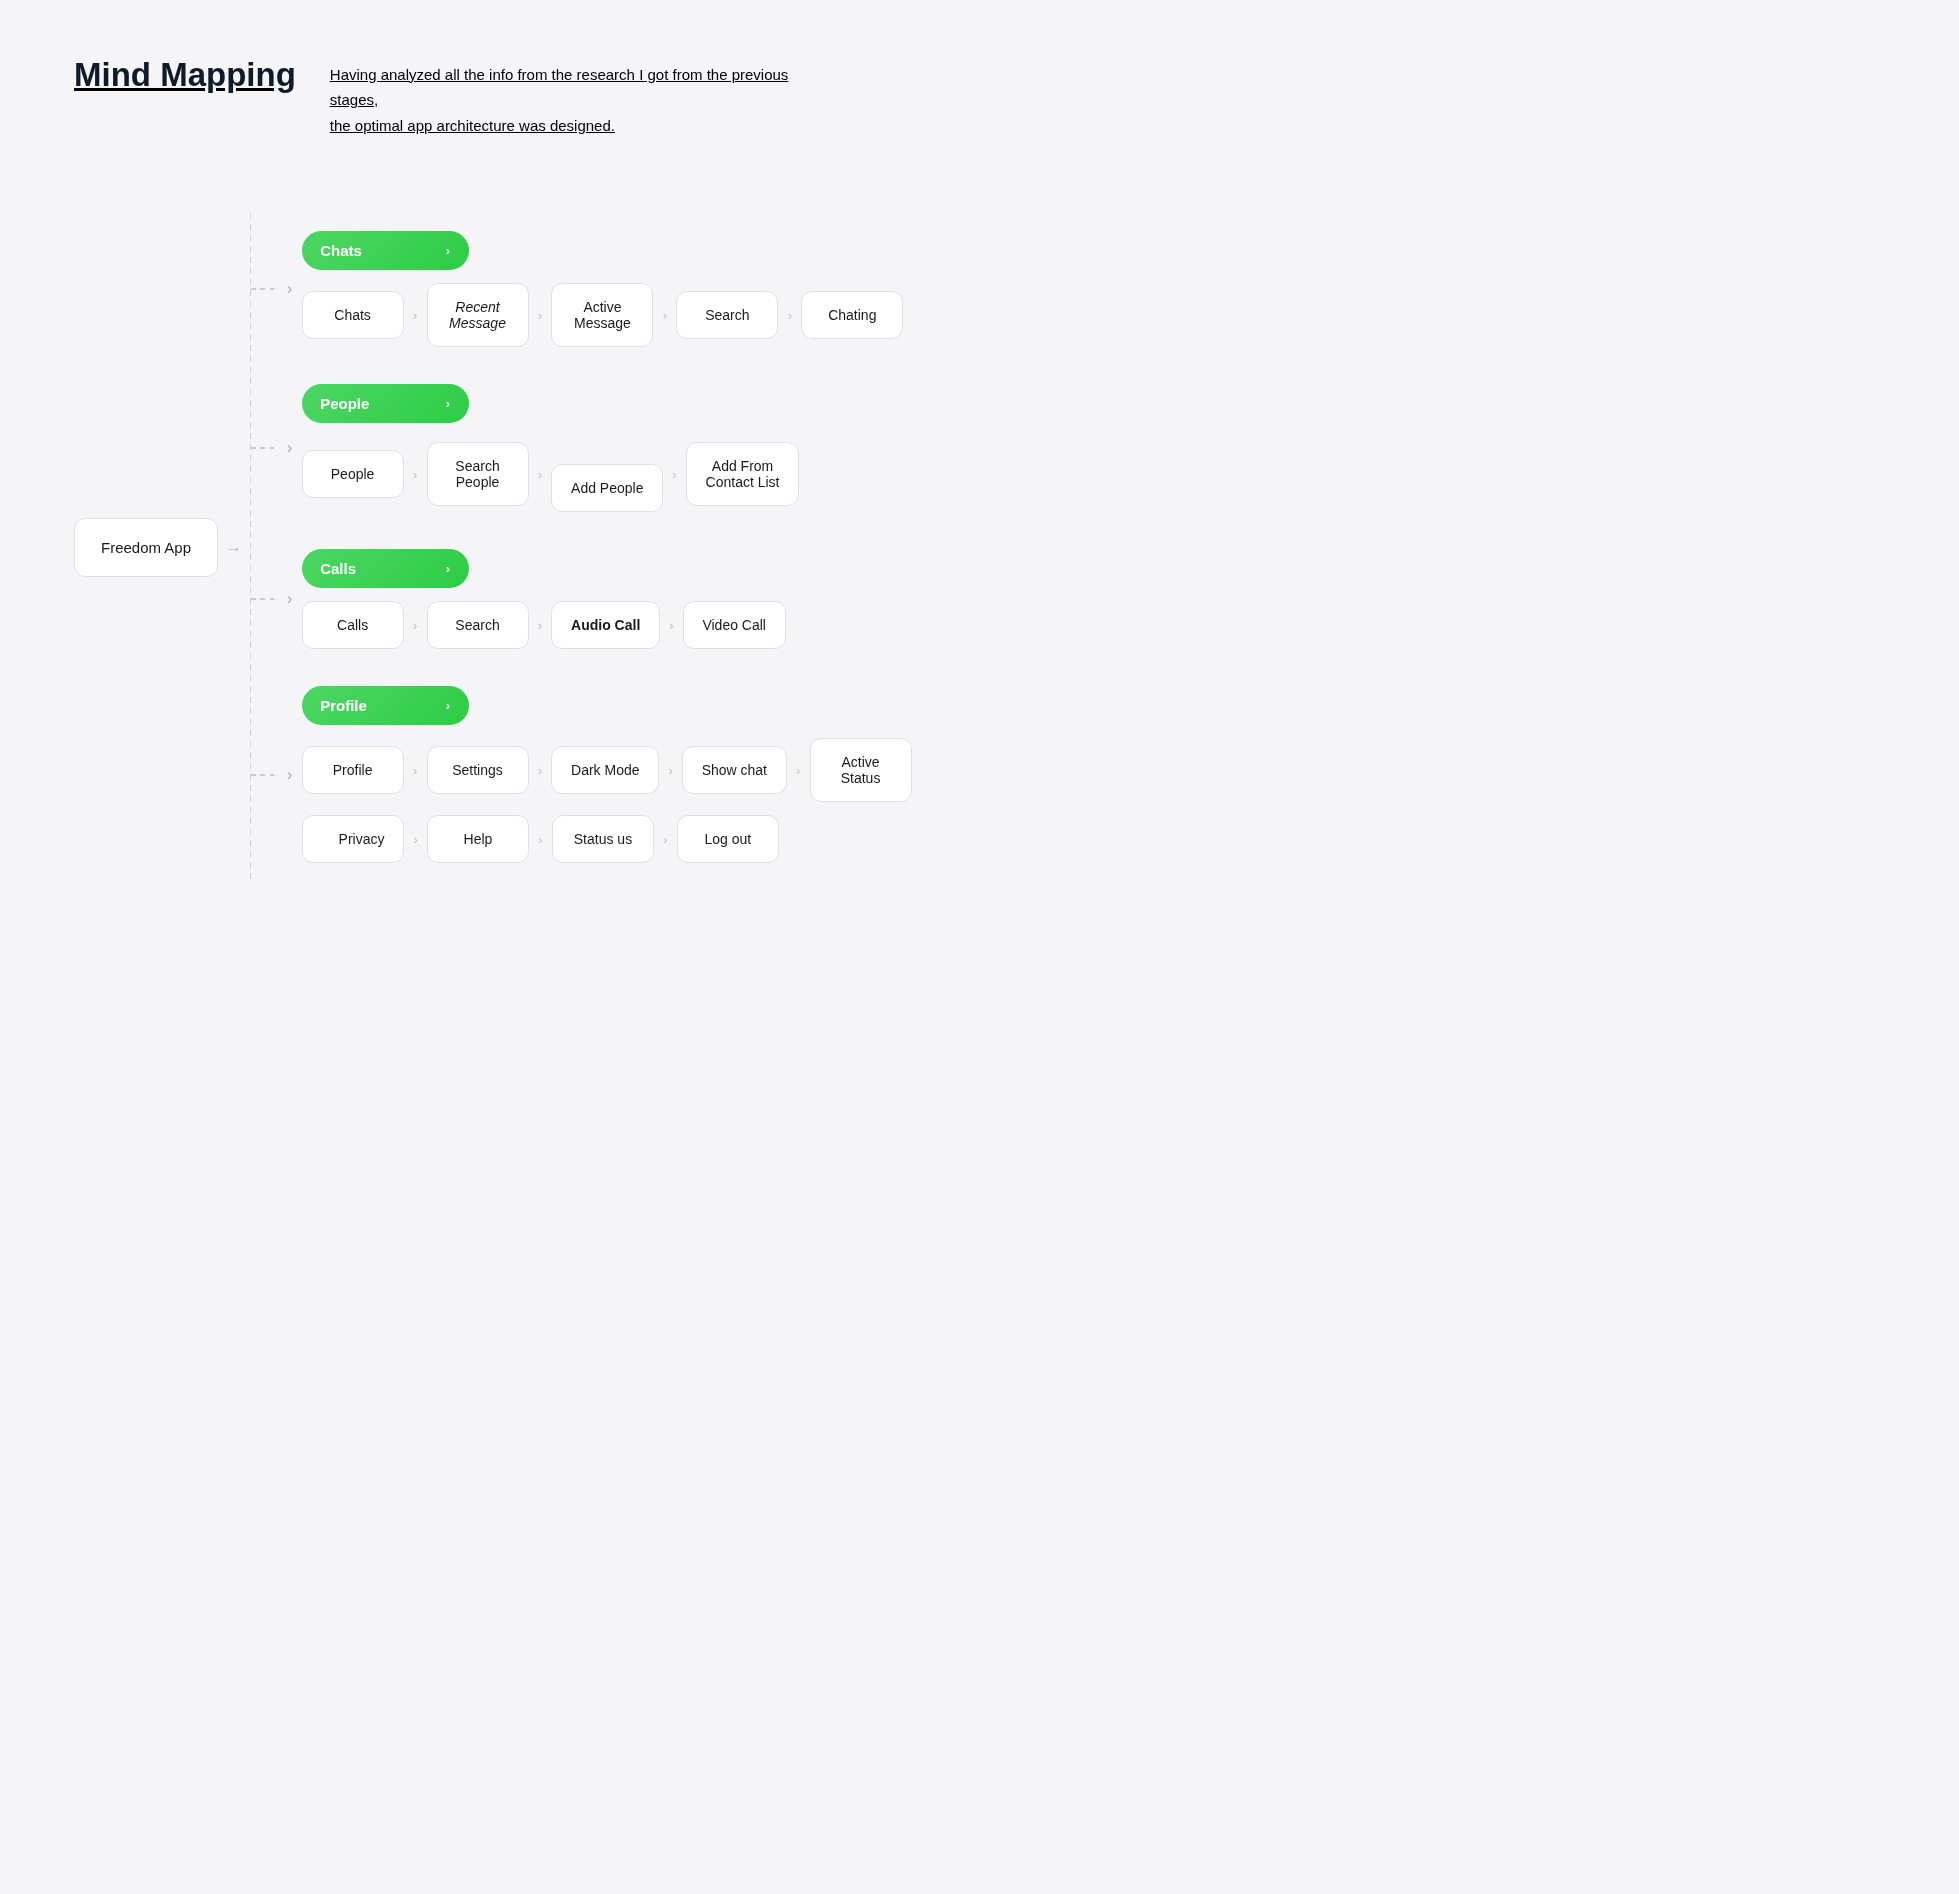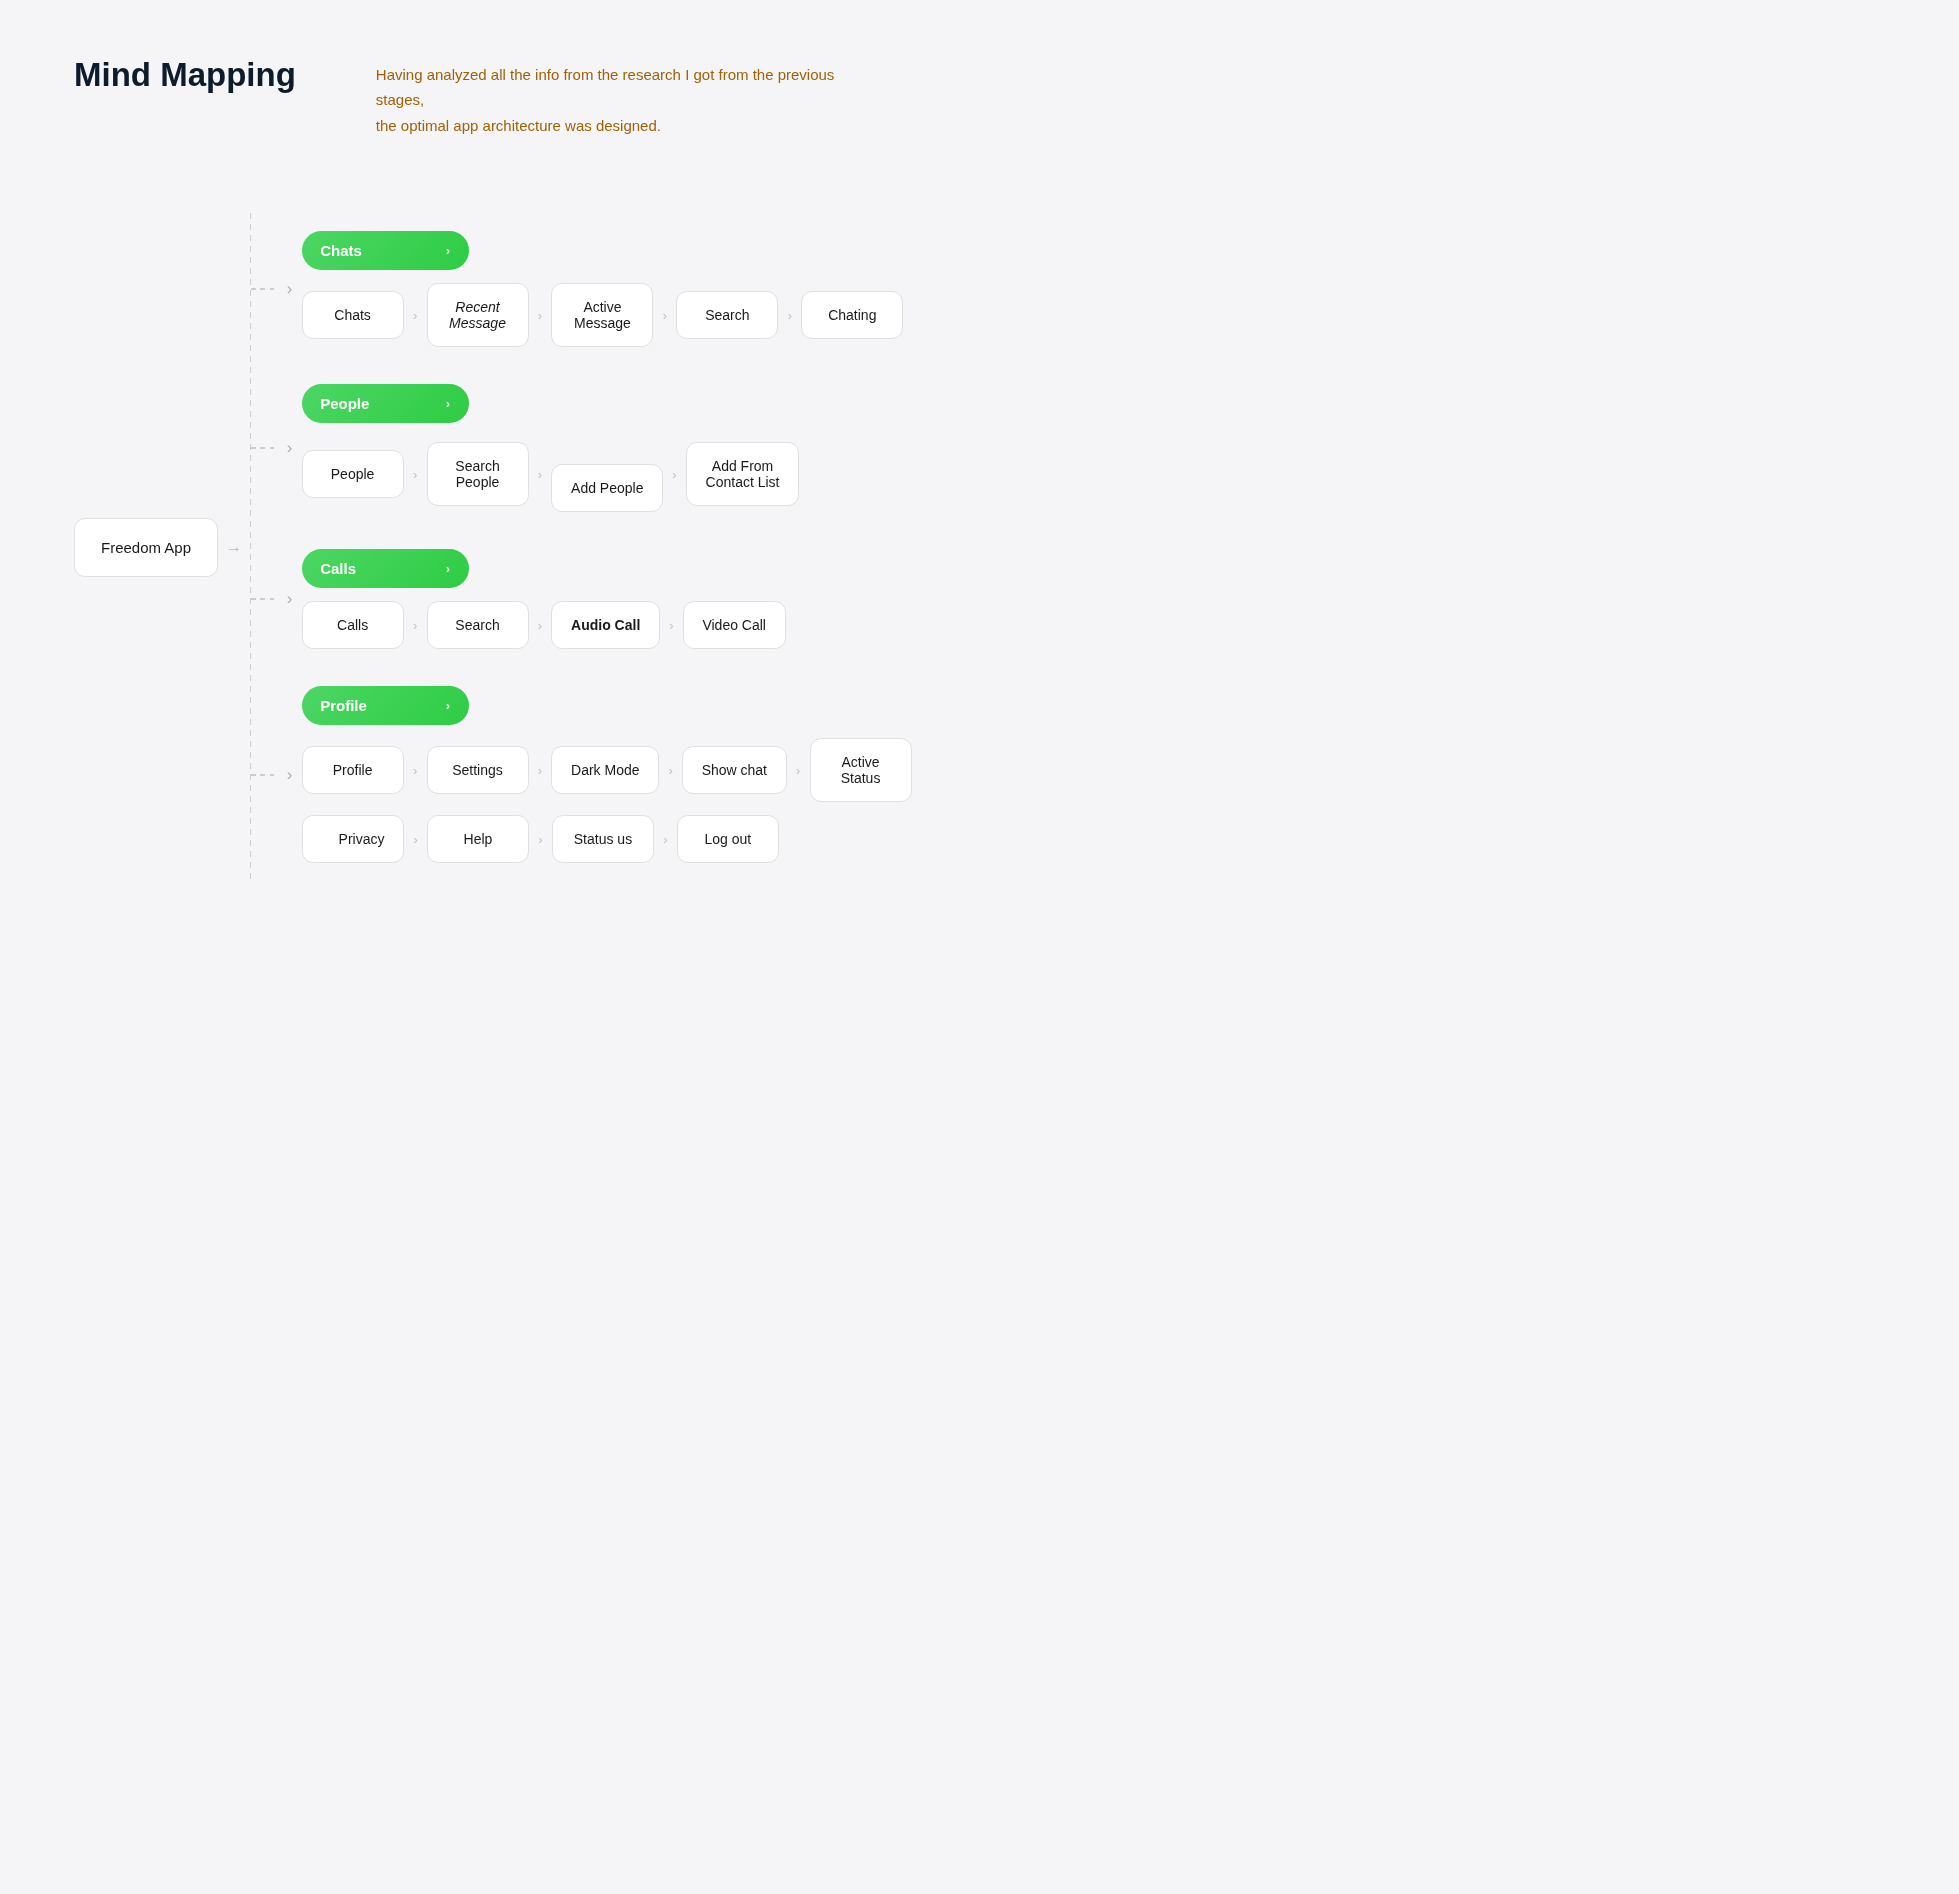--- a/index.html
+++ b/index.html
@@ -6,34 +6,35 @@
     body {
       background: #f5f5f7;
       font-family: -apple-system, BlinkMacSystemFont, 'Segoe UI', Helvetica, Arial, sans-serif;
       min-height: 100vh;
       padding: 56px 74px;
     }
 
     .page-header {
       display: flex;
       align-items: flex-start;
-      gap: 80px;
+      gap: 34px;
       margin-bottom: 56px;
+      text-decoration: underline;
     }
 
     .page-title {
       font-size: 33px;
       font-weight: 800;
       color: #0d1b2a;
       white-space: nowrap;
     }
 
     .page-description {
       font-size: 15px;
-      color: #a16207;
+      color: #000000;
       line-height: 1.7;
       max-width: 482px;
       margin-top: 5.6px;
     }
 
     .mindmap-container {
       display: flex;
       align-items: center;
       gap: 0;
       padding: 18.6px 0;

